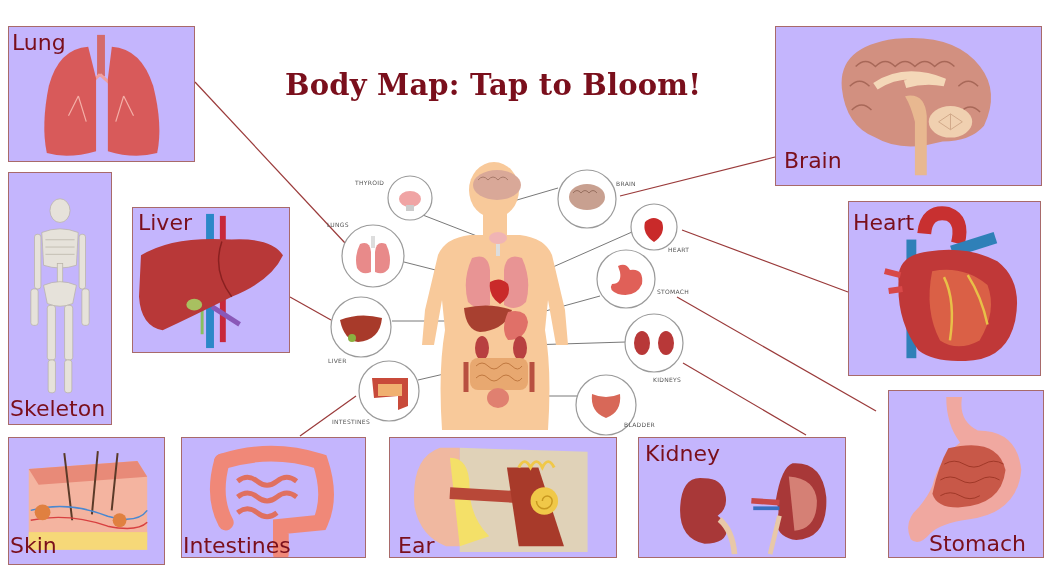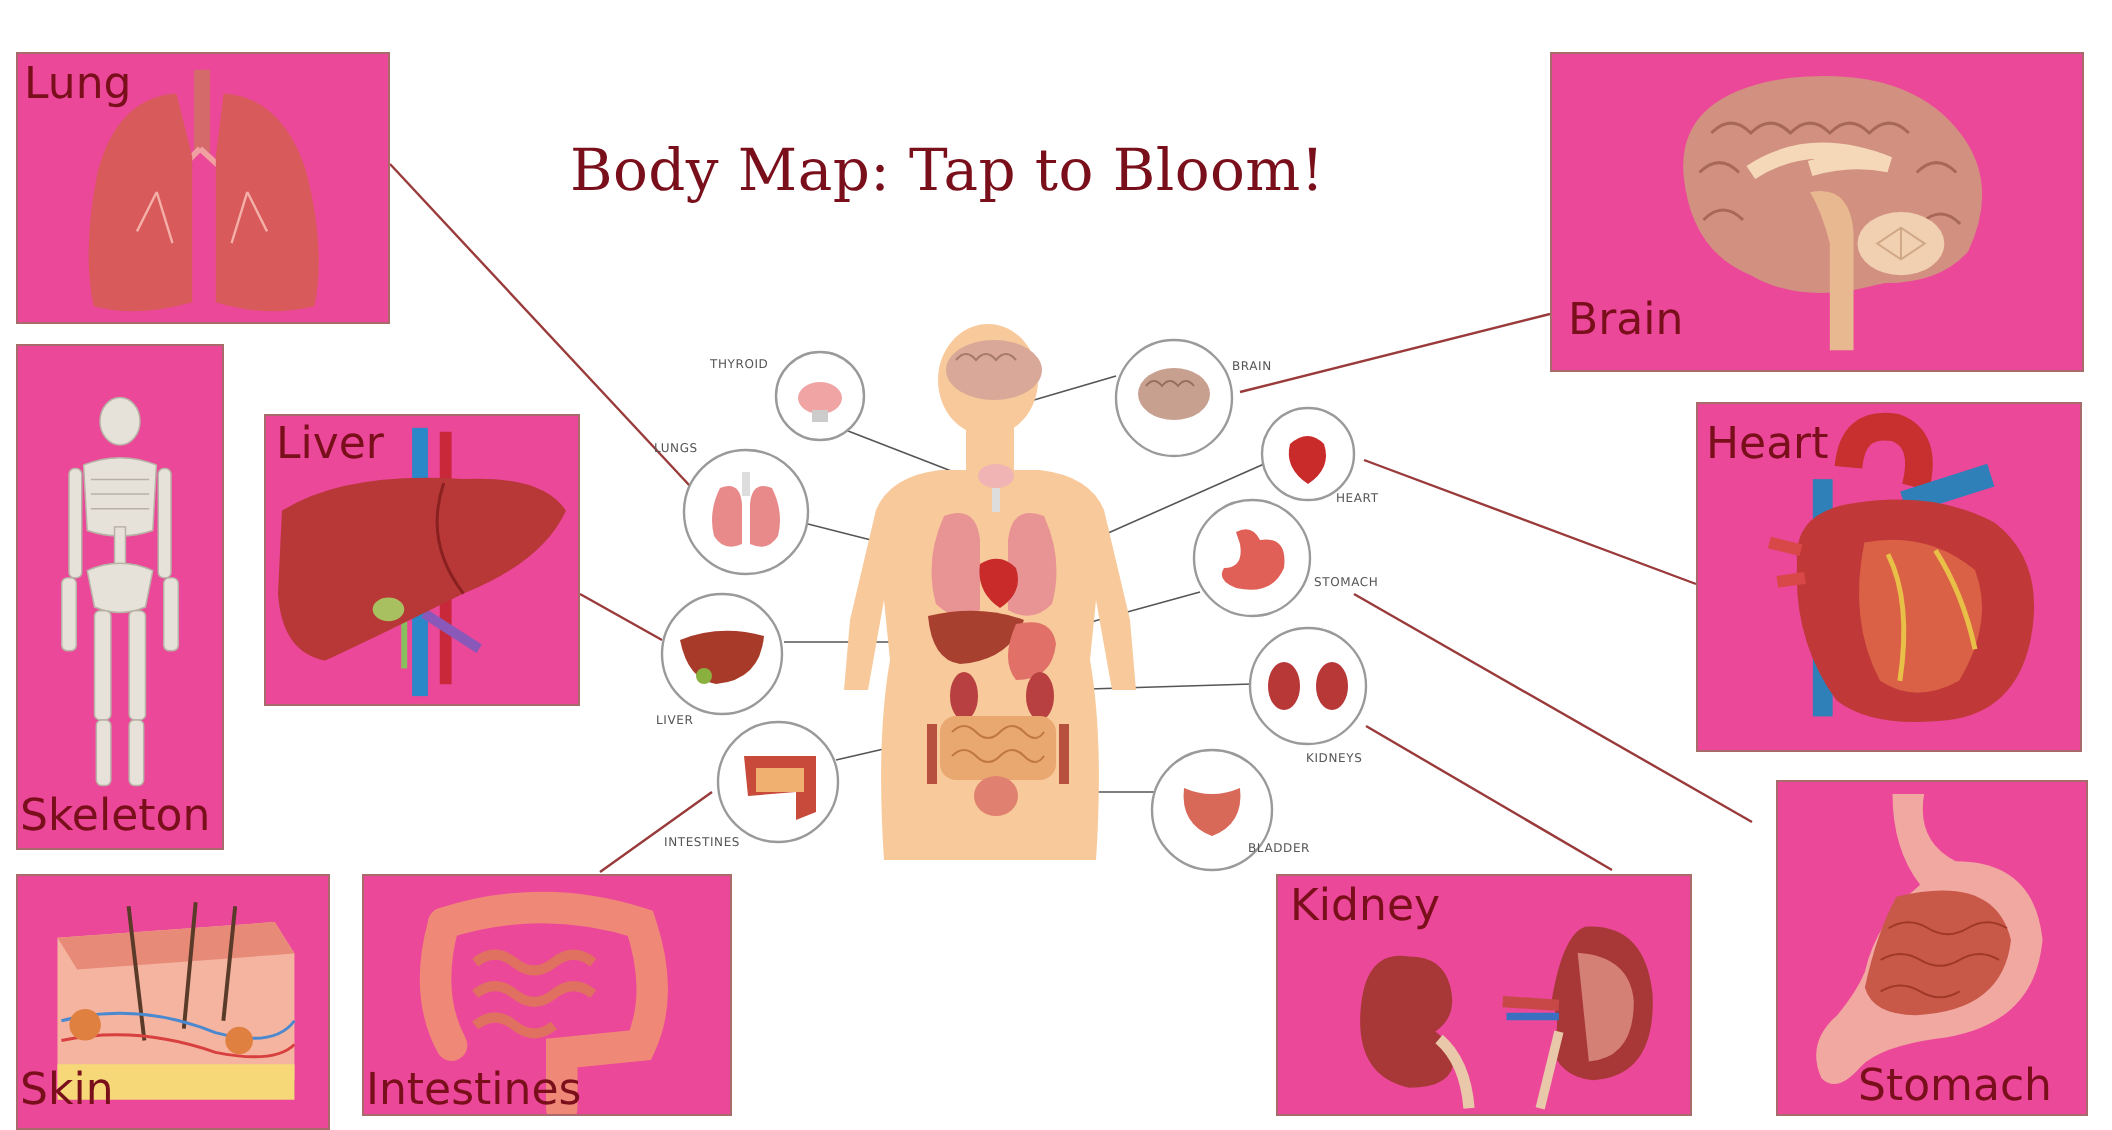--- a/index.html
+++ b/index.html
@@ -3,26 +3,26 @@
   <meta charset="utf-8">
   <style>
     * { margin: 0; padding: 0; box-sizing: border-box; }
     html, body { width: 1056px; height: 565px; background: #ffffff; overflow: hidden; }
     body { position: relative; font-family: "DejaVu Sans", sans-serif; }
 
     #canvas { position: absolute; left: 0; top: 0; width: 1056px; height: 565px; }
 
     .title {
       position: absolute; left: 285px; top: 68px; width: 440px;
-      font-family: "DejaVu Serif", serif; font-weight: normal; font-size: 29px;
+      font-family: "DejaVu Serif", serif; font-weight: bold; font-size: 29px;
       color: #7a0f1c; letter-spacing: 0.2px; white-space: nowrap;
     }
 
     .card {
-      position: absolute; border: 1.5px solid #a86a6a; background: #ec4899;
+      position: absolute; border: 1.5px solid #a86a6a; background: #c4b5fd;
       cursor: pointer;
     }
     .card .lbl {
       position: absolute; font-family: "DejaVu Sans", sans-serif;
       font-size: 22px; color: #7a0f1c; white-space: nowrap; z-index: 3;
     }
     .card svg.art { position: absolute; left: 0; top: 0; width: 100%; height: 100%; }
 
     .mini-label {
       position: absolute; font-family: "DejaVu Sans", sans-serif;
@@ -192,20 +192,33 @@
 
   <div class="card" style="left:181px;top:437px;width:185px;height:121px;z-index:2">
     <svg class="art" viewBox="0 0 185 121">
       <path d="M40 24 Q90 8 140 24 Q152 60 140 86 L100 90 L100 118" stroke="#f08878" stroke-width="16" fill="none" stroke-linecap="round"></path>
       <path d="M40 24 Q30 60 44 86" stroke="#f08878" stroke-width="16" fill="none" stroke-linecap="round"></path>
       <path d="M56 44 q10 -8 20 0 q10 8 20 0 q10 -8 20 0 M56 60 q10 -8 20 0 q10 8 20 0 q10 -8 20 0 M56 76 q10 -8 20 0 q10 8 20 0" stroke="#e07060" stroke-width="5" fill="none"></path>
     </svg>
     <div class="lbl" style="left:1px;top:95px">Intestines</div>
   </div>
 
+  <div class="card" style="left:389px;top:437px;width:228px;height:121px;z-index:2">
+    <svg class="art" viewBox="0 0 228 121">
+      <path d="M70 10 L200 14 L200 116 L70 116 Z" fill="#e0d2b8"></path>
+      <path d="M50 10 Q20 20 24 70 Q30 100 56 110 L70 110 L70 10 Z" fill="#f0b8a0"></path>
+      <path d="M60 20 Q80 20 80 50 Q80 80 100 100 L70 110 Z" fill="#f4e068"></path>
+      <path d="M60 56 L128 60" stroke="#b84838" stroke-width="12"></path>
+      <path d="M118 30 L150 30 L176 110 L130 110 Z" fill="#a83a2a"></path>
+      <circle cx="156" cy="64" r="14" fill="#f0c848"></circle>
+      <path d="M156 64 m-8 0 a8 8 0 1 0 16 0 a5 5 0 1 0 -10 0" stroke="#c89820" stroke-width="1.5" fill="none"></path>
+      <path d="M130 30 q6 -12 12 0 q6 -12 12 0 q6 -12 12 0" stroke="#f0c848" stroke-width="3" fill="none"></path>
+    </svg>
+    <div class="lbl" style="left:8px;top:95px">Ear</div>
+  </div>
 
   <div class="card" style="left:638px;top:437px;width:208px;height:121px;z-index:2">
     <svg class="art" viewBox="0 0 220 121">
       <path d="M70 40 Q46 36 44 70 Q42 104 70 110 Q94 110 94 94 Q90 84 84 80 Q96 72 92 56 Q88 40 70 40 Z" fill="#a83838"></path>
       <path d="M86 84 Q100 96 102 121" stroke="#e8c8a8" stroke-width="6" fill="none"></path>
       <path d="M164 24 Q196 22 200 60 Q202 104 168 106 Q150 104 146 88 Q152 76 146 64 Q152 28 164 24 Z" fill="#a83838"></path>
       <path d="M160 38 Q188 40 190 64 Q190 94 166 96" fill="#e8a090" opacity="0.7"></path>
       <path d="M120 64 L150 66" stroke="#c84848" stroke-width="6"></path>
       <path d="M122 72 L150 72" stroke="#3a70c0" stroke-width="4"></path>
       <path d="M150 80 L140 121" stroke="#e8c8a8" stroke-width="5" fill="none"></path>

